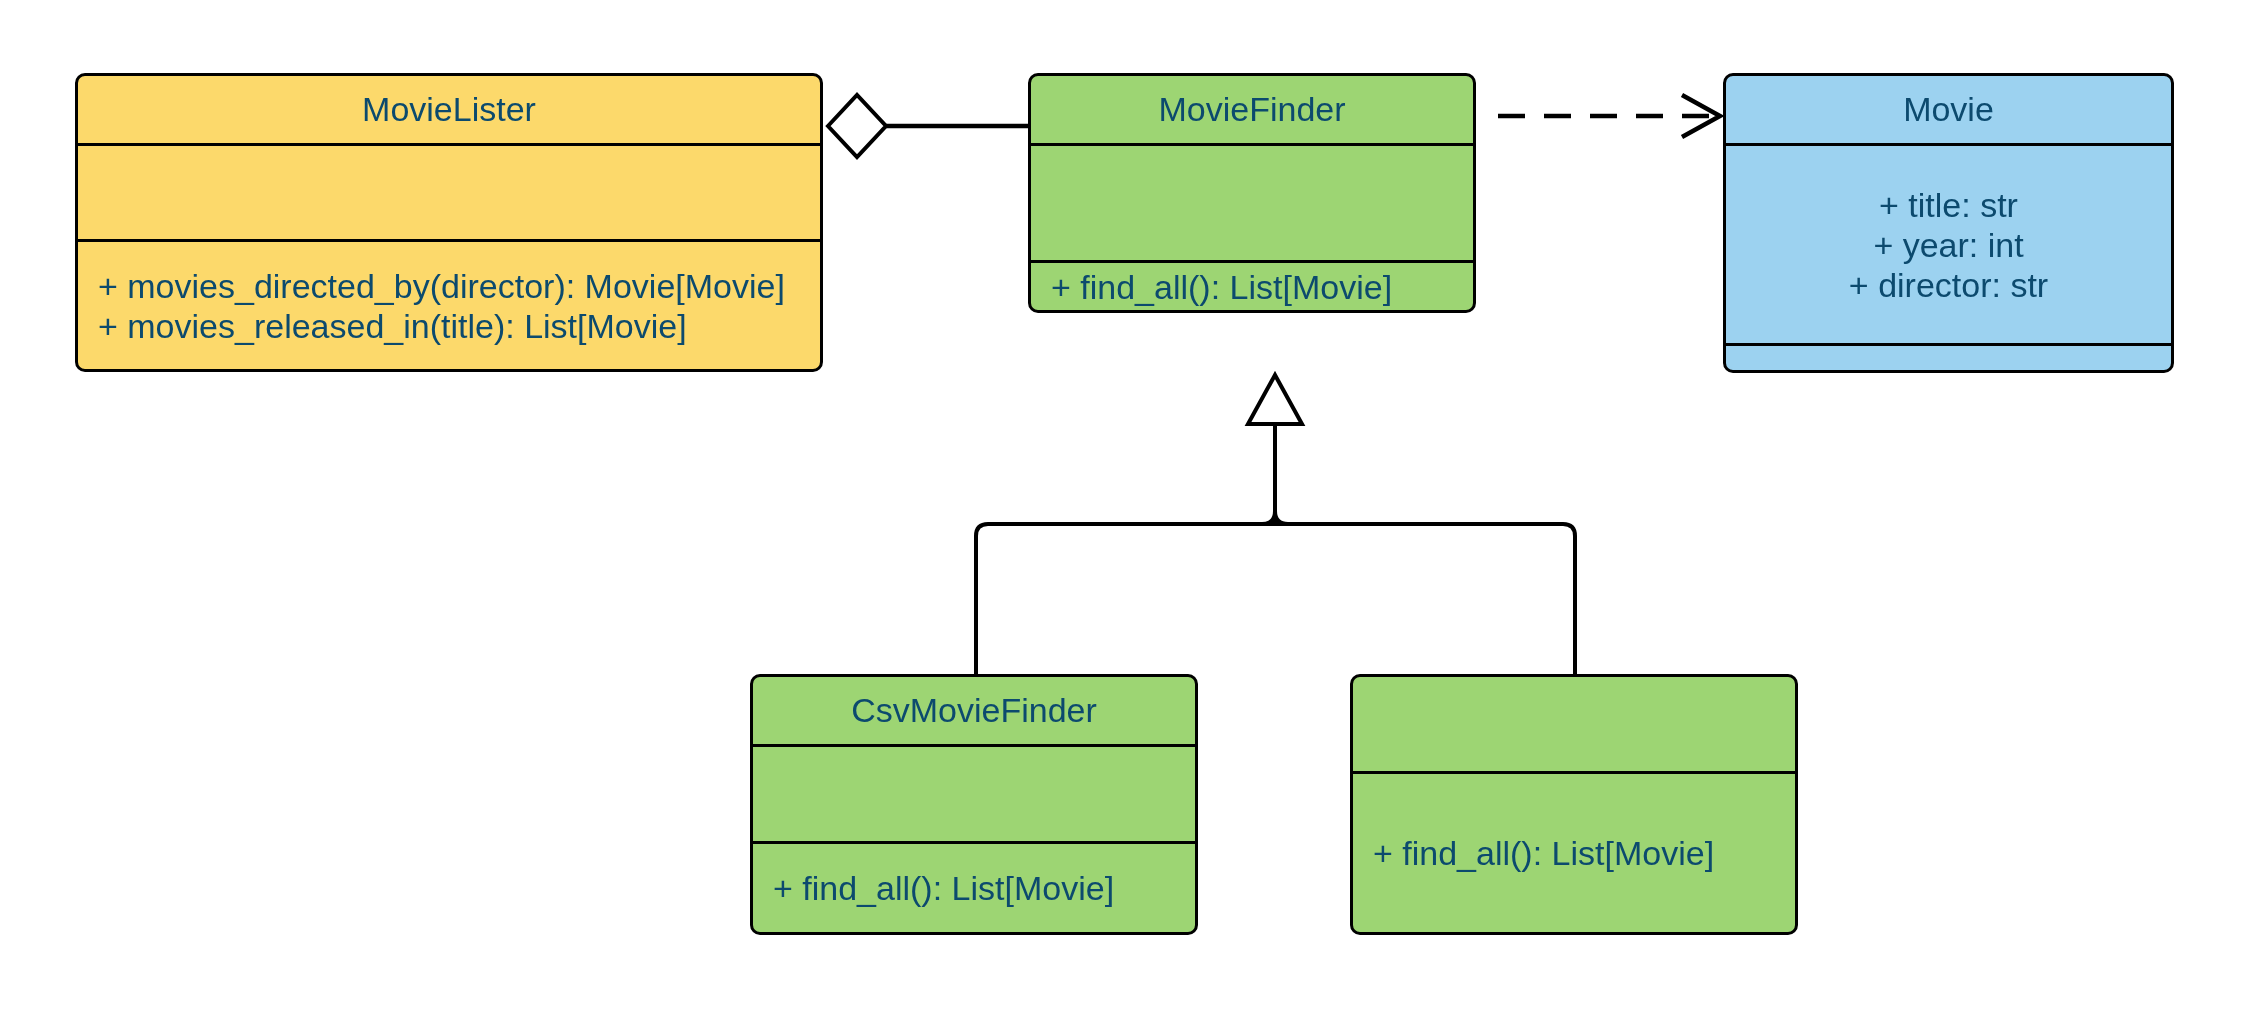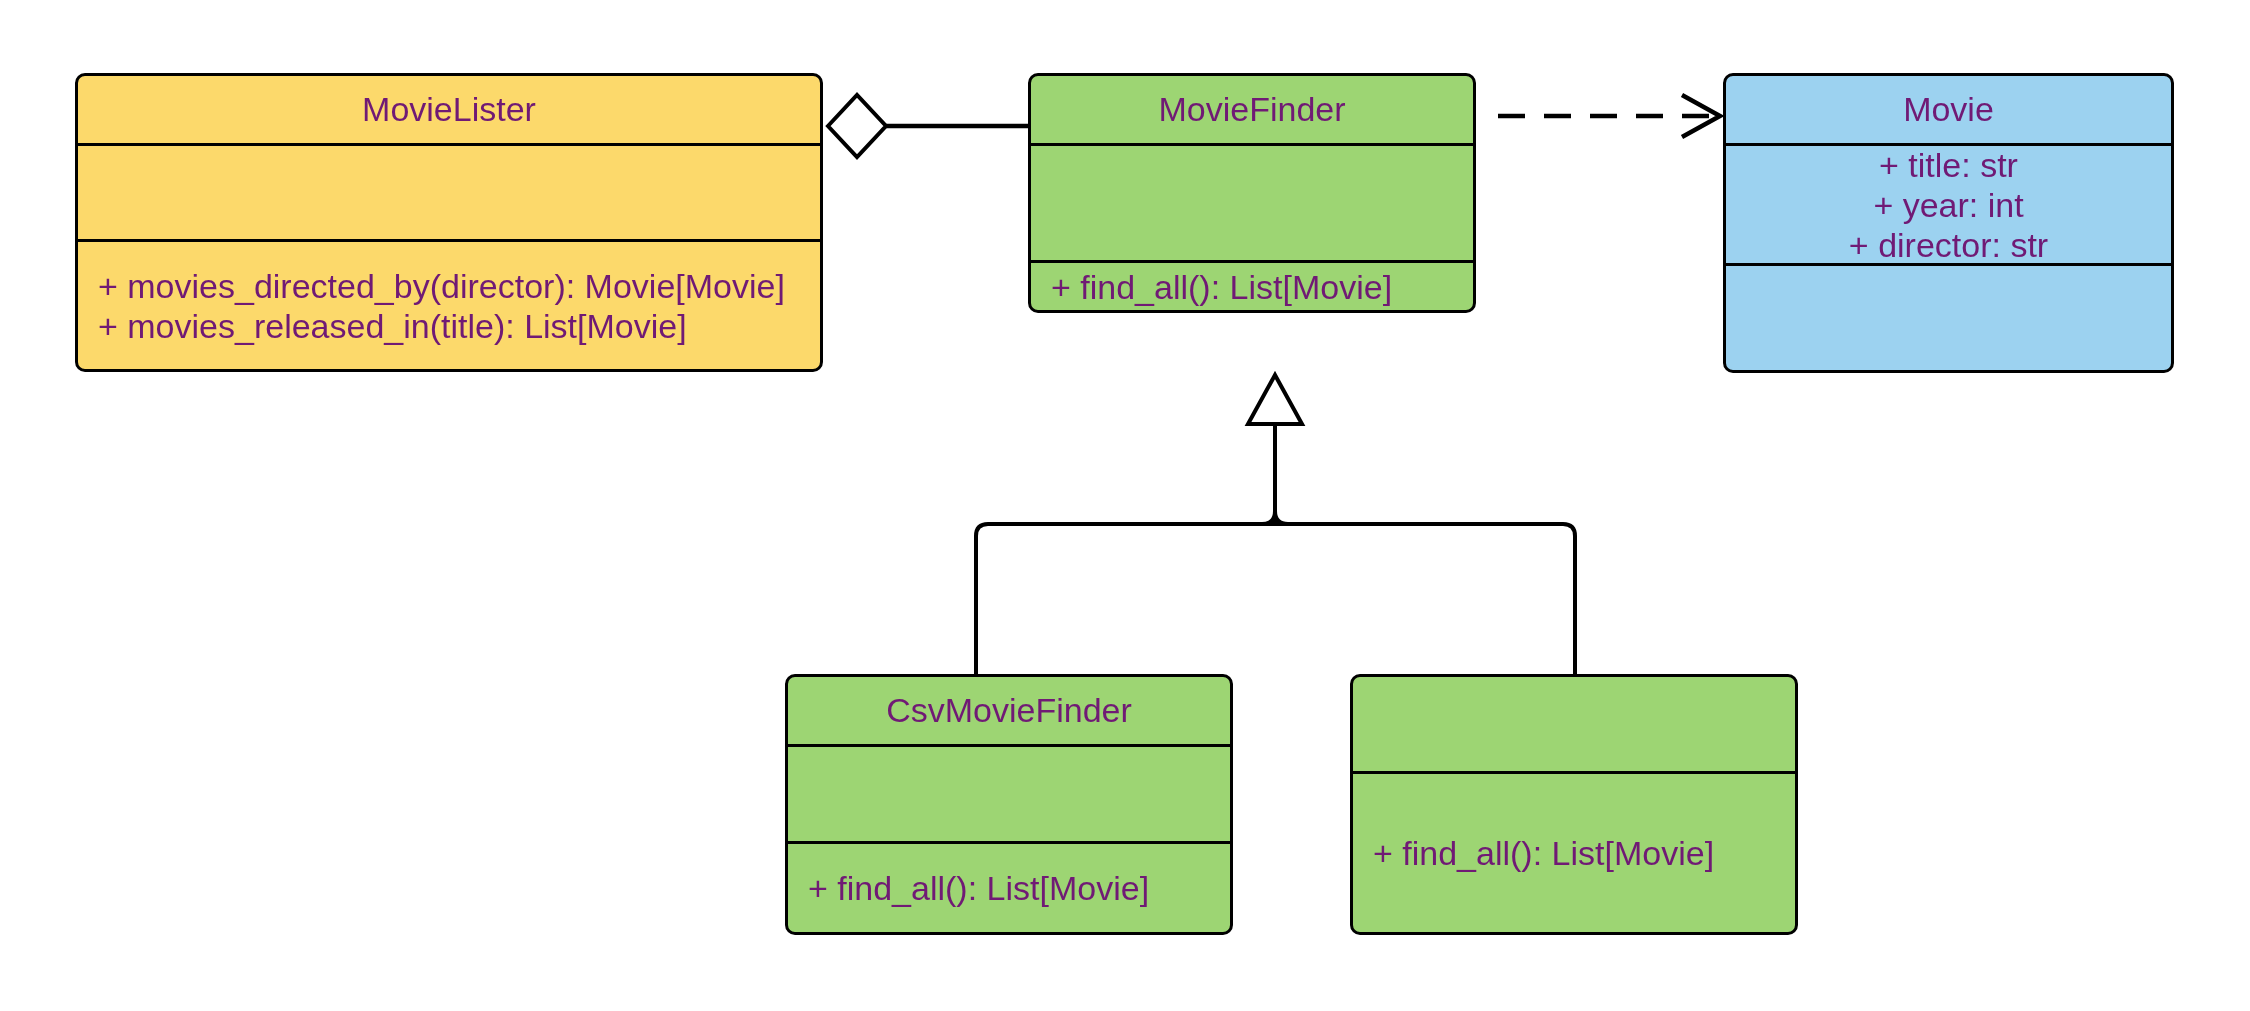--- a/index.html
+++ b/index.html
@@ -2,21 +2,21 @@
 <html><head>
 <meta charset="utf-8">
 <style>
   html, body { margin: 0; padding: 0; background: #ffffff; }
   .canvas {
     position: relative;
     width: 2250px;
     height: 1011px;
     background: #ffffff;
     font-family: "Liberation Sans", sans-serif;
-    color: #701a75;
+    color: #0c4a6e;
     overflow: hidden;
   }
   .edges {
     position: absolute;
     left: 0; top: 0;
     width: 2250px; height: 1011px;
   }
   .edges line, .edges path, .edges polyline, .edges polygon { stroke: #000000; }
 
   .uml-class {
@@ -92,29 +92,29 @@
   <div class="uml-class" style="left: 1028px; top: 73px; width: 448px; height: 240px; background: rgb(157, 213, 115);">
     <div class="c-title" style="height:70px">MovieFinder</div>
     <div class="c-attrs" style="height:117px"></div>
     <div class="c-methods">
       <div class="member">+ find_all(): List[Movie]</div>
     </div>
   </div>
 
   <div class="uml-class" style="left: 1723px; top: 73px; width: 451px; height: 300px; background: rgb(156, 210, 240); text-align: center;">
     <div class="c-title" style="height:70px">Movie</div>
-    <div class="c-attrs" style="height:120px">
+    <div class="c-attrs" style="height:200px">
       <div class="member">+ title: str</div>
       <div class="member">+ year: int</div>
       <div class="member">+ director: str</div>
     </div>
     <div class="c-methods"></div>
   </div>
 
-  <div class="uml-class" style="left: 750px; top: 674px; width: 448px; height: 261px; background: rgb(157, 213, 115); margin-left: 35px;">
+  <div class="uml-class" style="left: 750px; top: 674px; width: 448px; height: 261px; background: rgb(157, 213, 115);">
     <div class="c-title" style="height:70px">CsvMovieFinder</div>
     <div class="c-attrs" style="height:97px"></div>
     <div class="c-methods">
       <div class="member">+ find_all(): List[Movie]</div>
     </div>
   </div>
 
   <div class="uml-class" style="left: 1350px; top: 674px; width: 448px; height: 261px; background: rgb(157, 213, 115);">
     <div class="c-attrs" style="height:97px"></div>
     <div class="c-methods">

